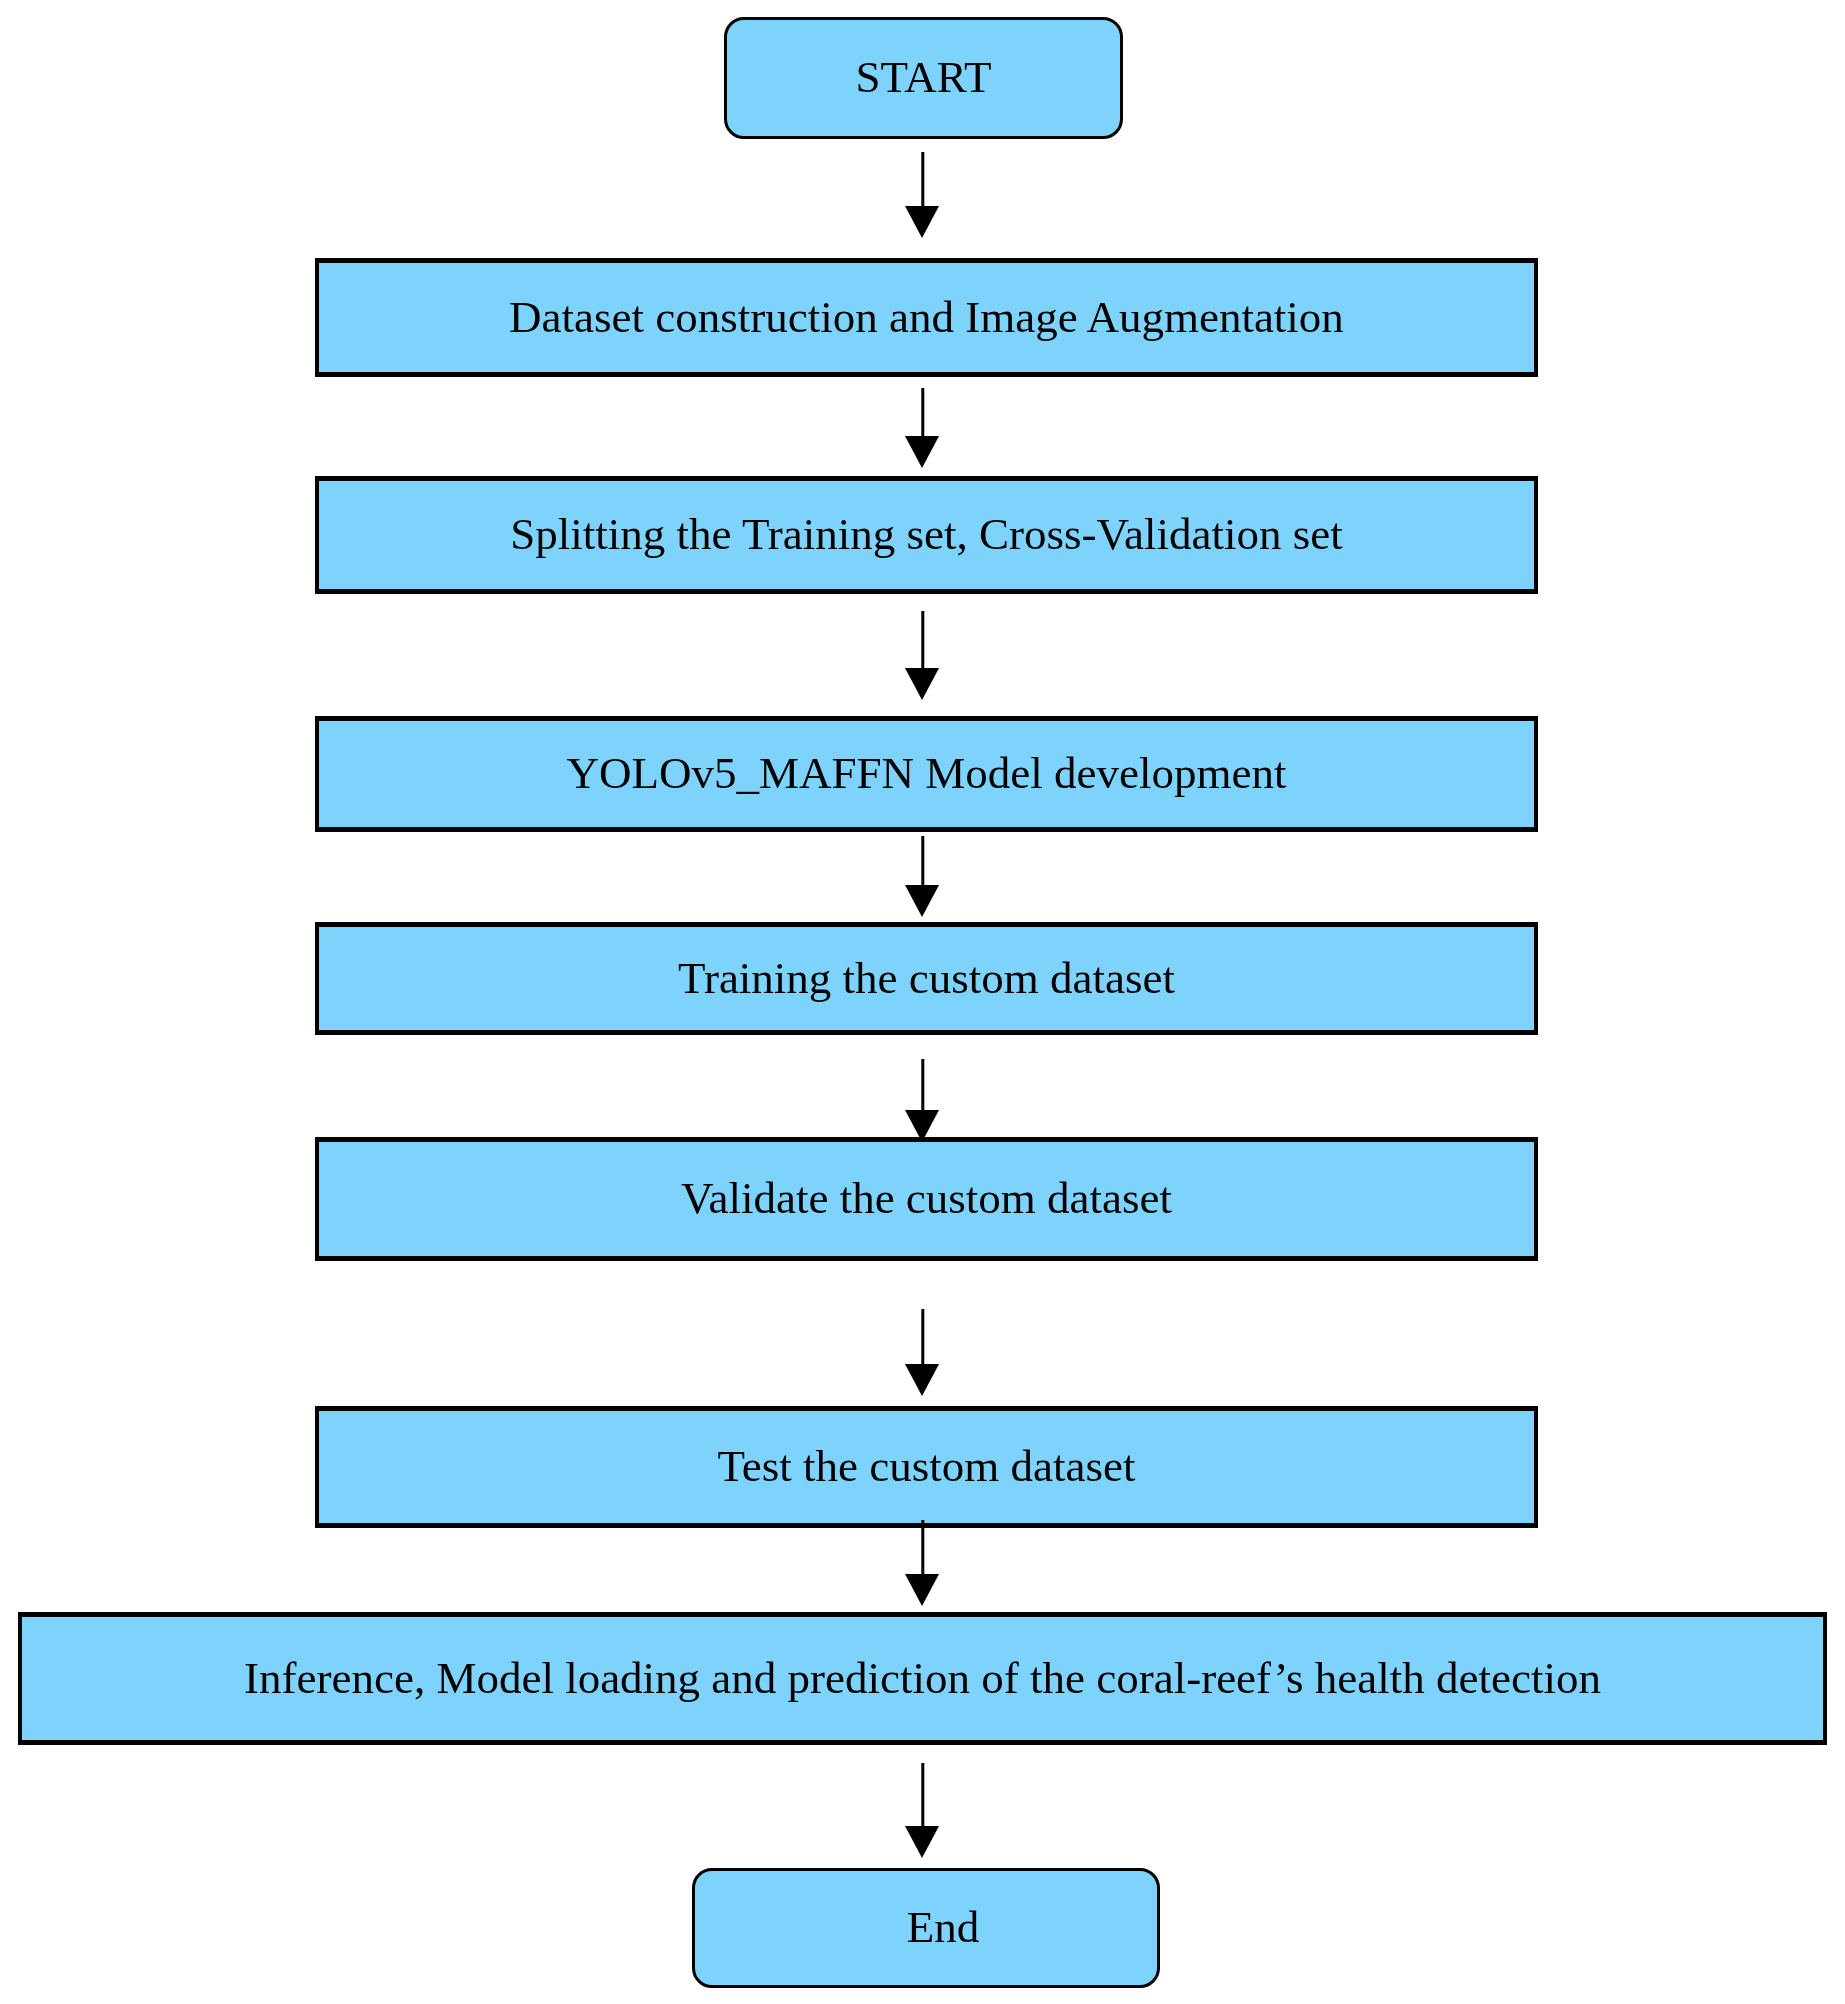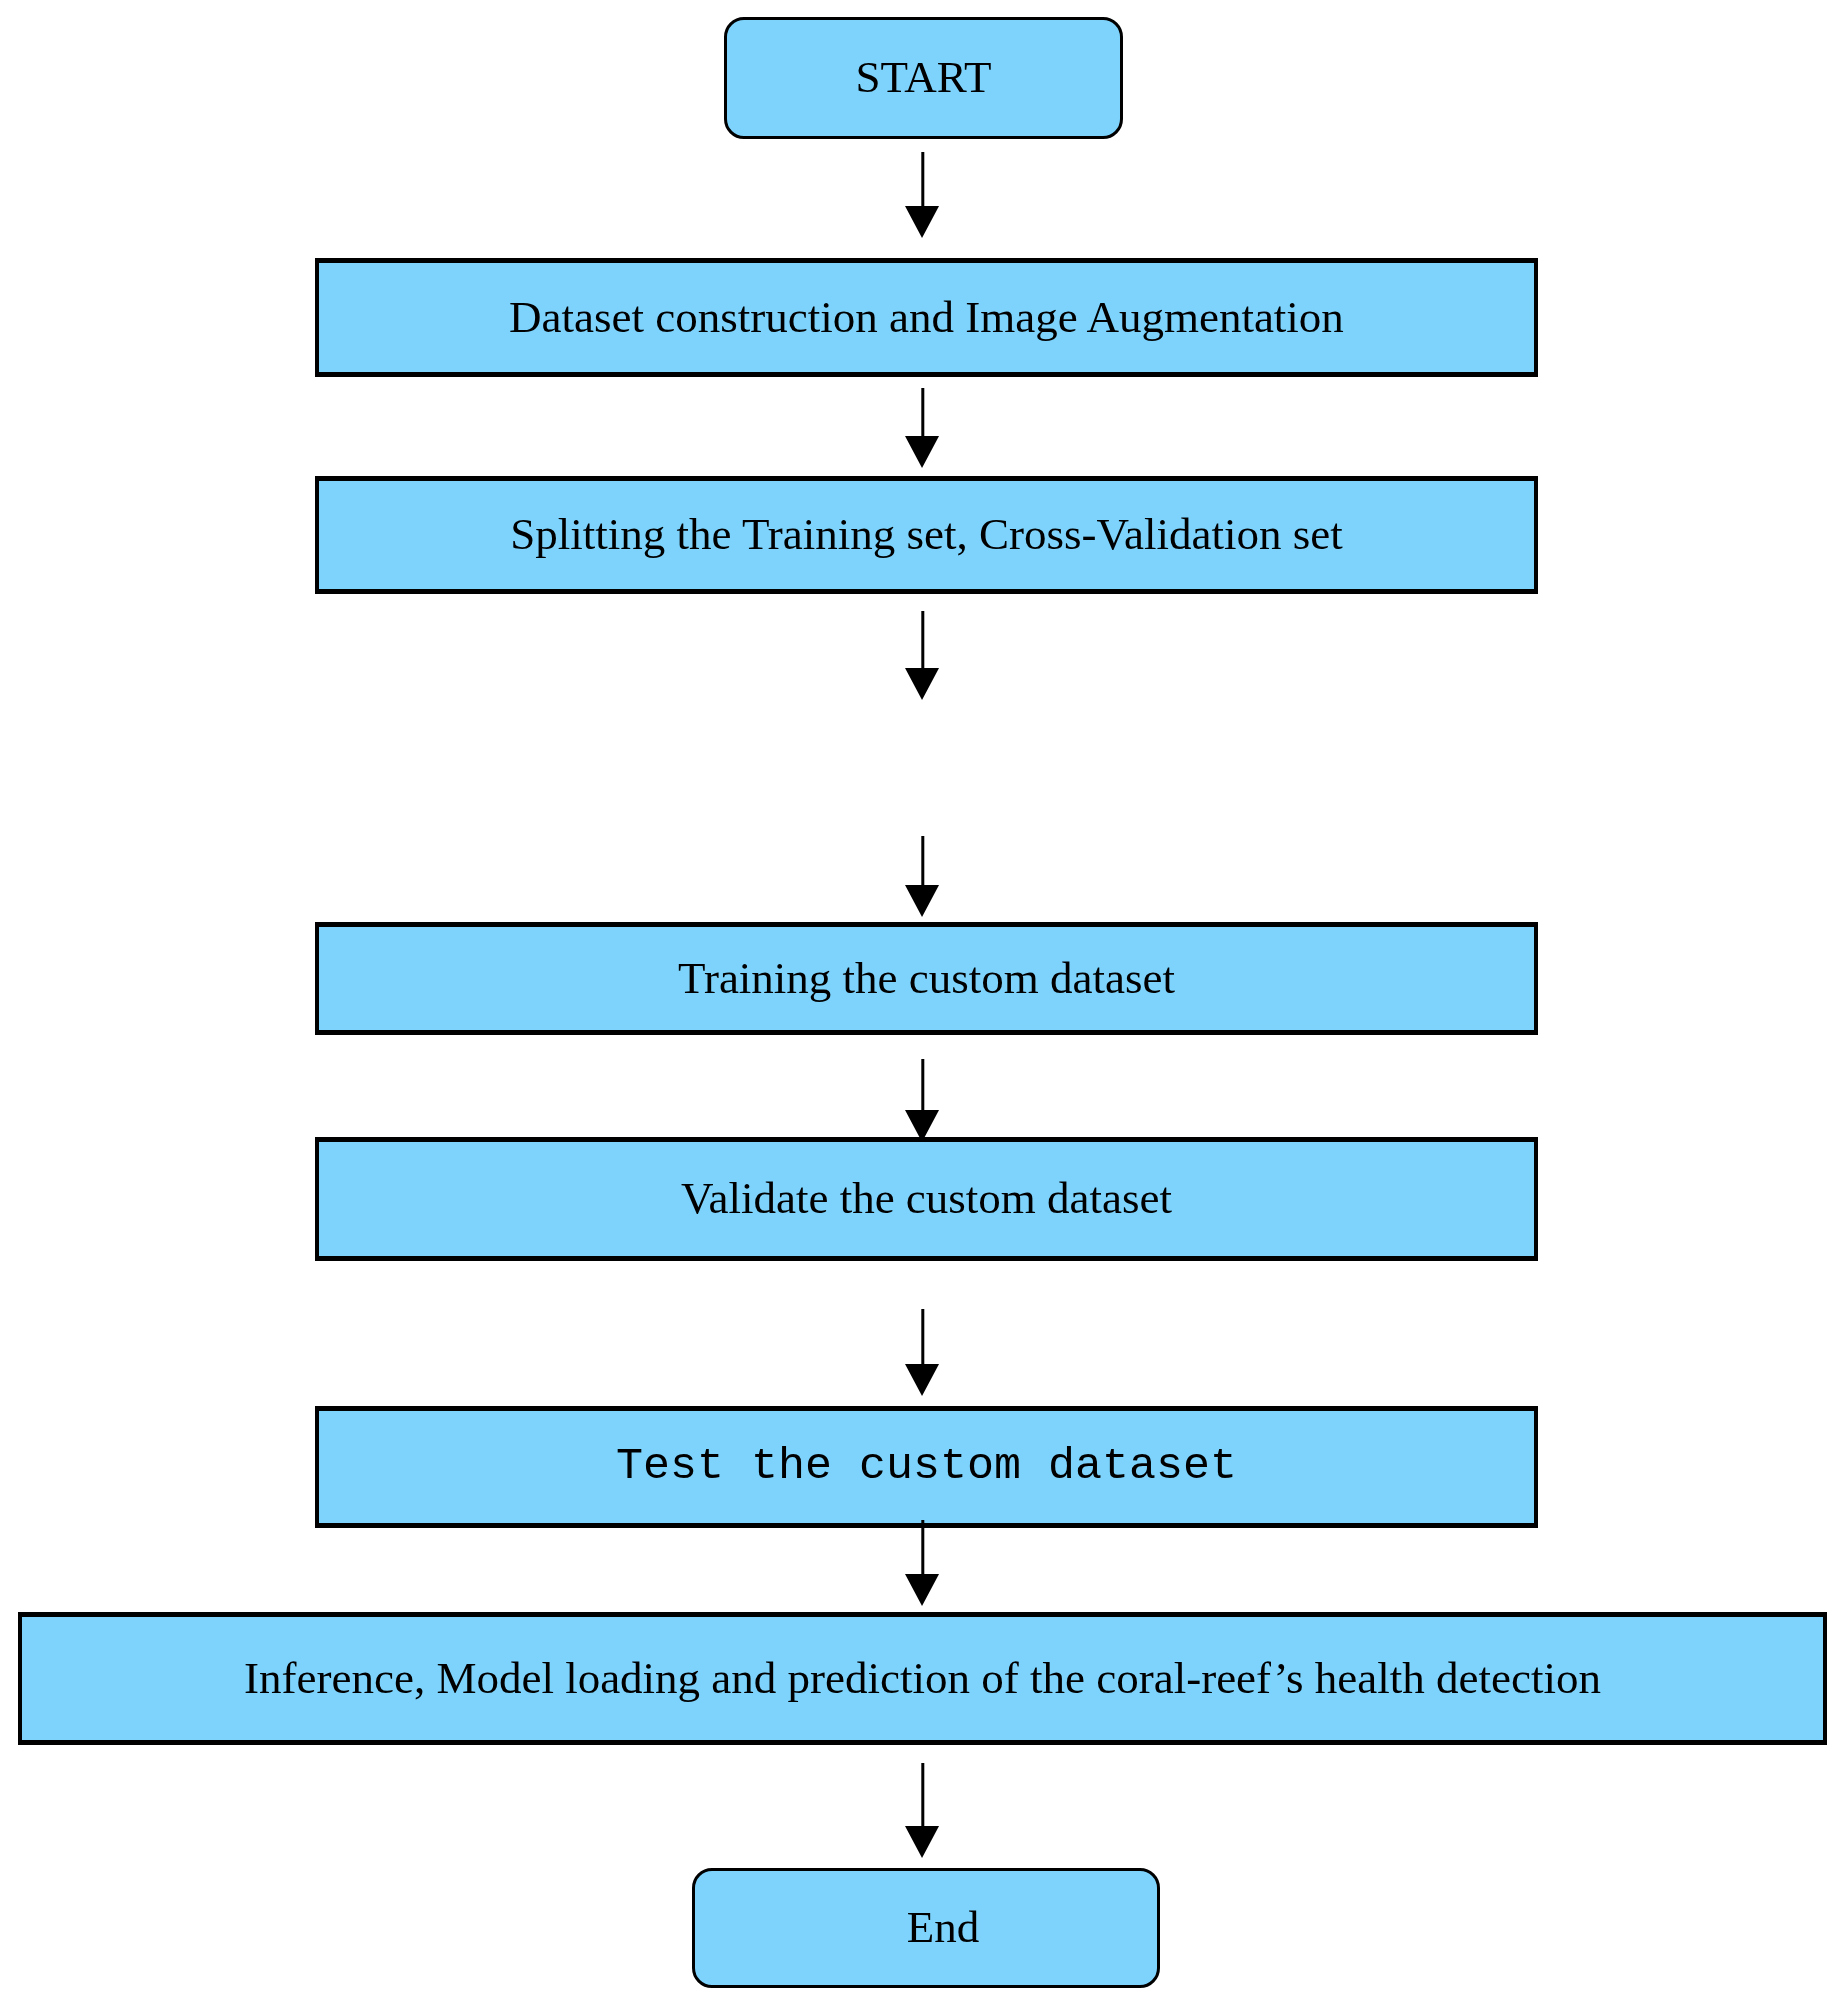--- a/index.html
+++ b/index.html
@@ -37,21 +37,21 @@
     border: 3.4px solid #000000;
     border-radius: 20px;
   }
   
   #n-start { left: 724px; top: 17px;   width: 399px;  height: 122px; }
   #n-step1 { top: 258px;  height: 119px; }
   #n-step2 { top: 476px;  height: 118px; }
   #n-step3 { top: 716px; height: 116px; }
   #n-step4 { top: 922px; height: 113px; }
   #n-step5 { top: 1137px; height: 124px; }
-  #n-step6 { top: 1406px; height: 122px; font-family: Liberation Mono, monospace; }
+  #n-step6 { top: 1406px; height: 122px; }
   #n-step7 { left: 18px;  top: 1612px;  width: 1809px; height: 133px; }
   #n-end   { left: 692px; top: 1868px; width: 468px;  height: 120px; padding-left: 34px; }
 
   
   .connector {
     position: absolute;
     left: 905px;          
     width: 35px;
   }
   .connector .line {
@@ -107,20 +107,23 @@
 
   <div class="node process" id="n-step2">
     <span>Splitting the Training set, Cross-Validation set</span>
   </div>
 
   <div class="connector" id="a3">
     <div class="line"></div>
     <div class="head"></div>
   </div>
 
+  <div class="node process" id="n-step3">
+    <span>YOLOv5_MAFFN Model development</span>
+  </div>
 
   <div class="connector" id="a4">
     <div class="line"></div>
     <div class="head"></div>
   </div>
 
   <div class="node process" id="n-step4">
     <span>Training the custom dataset</span>
   </div>
 

